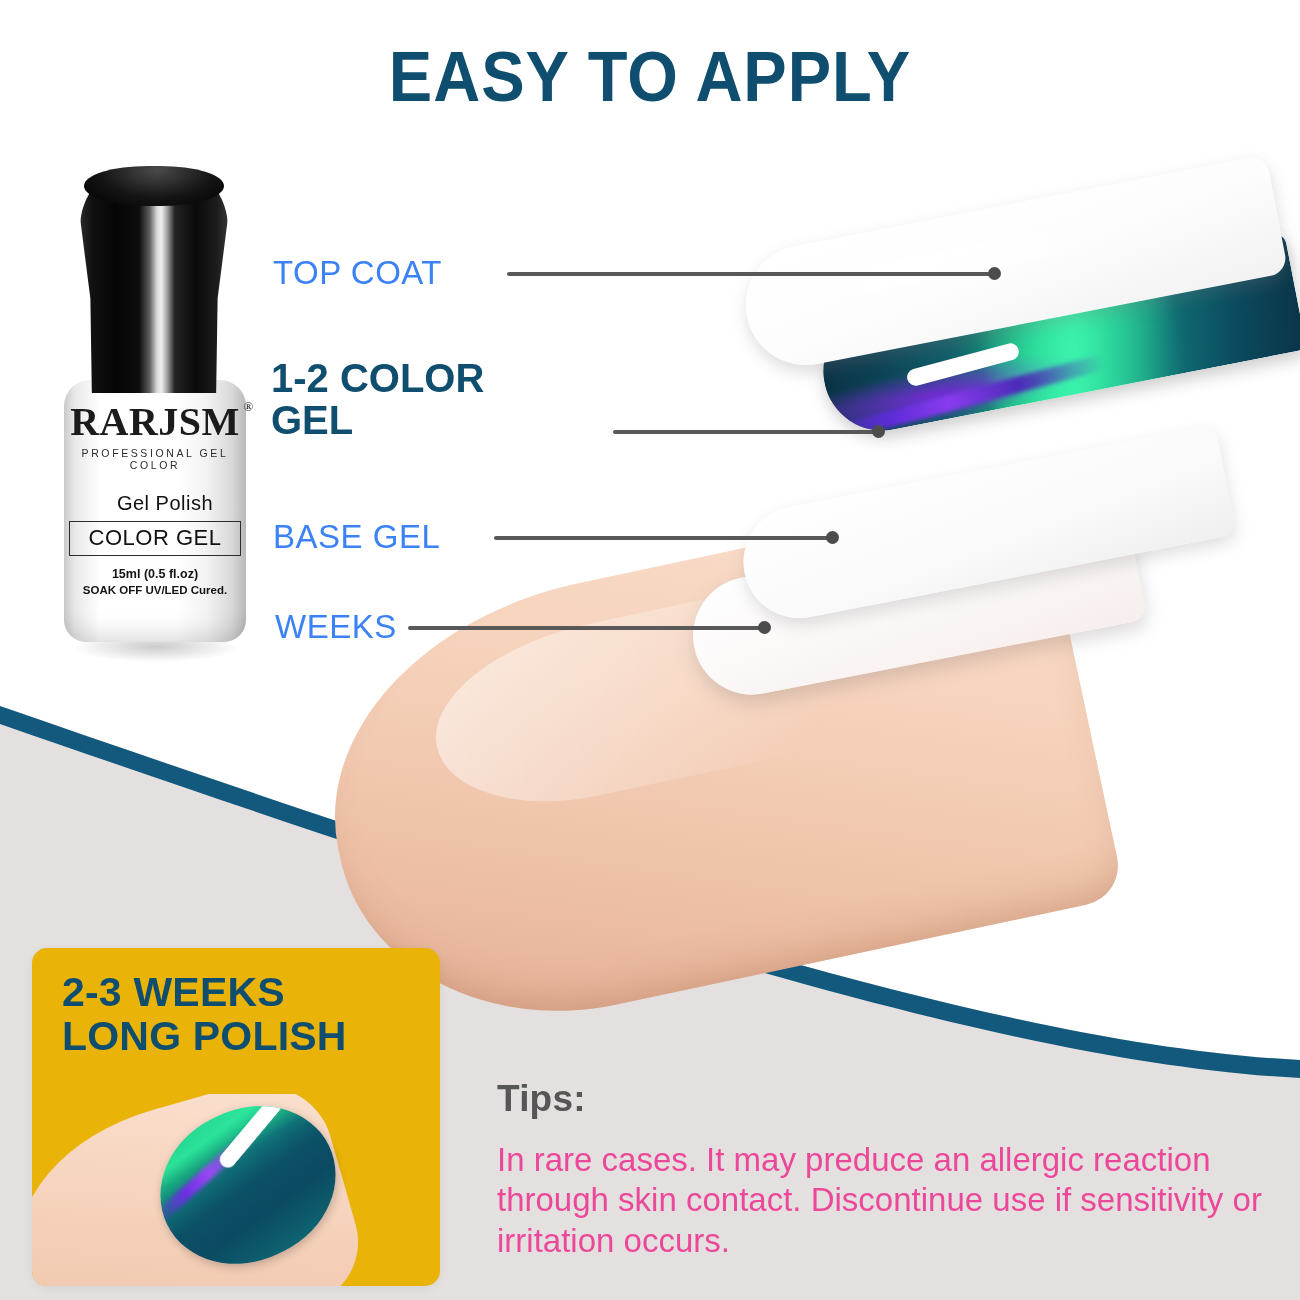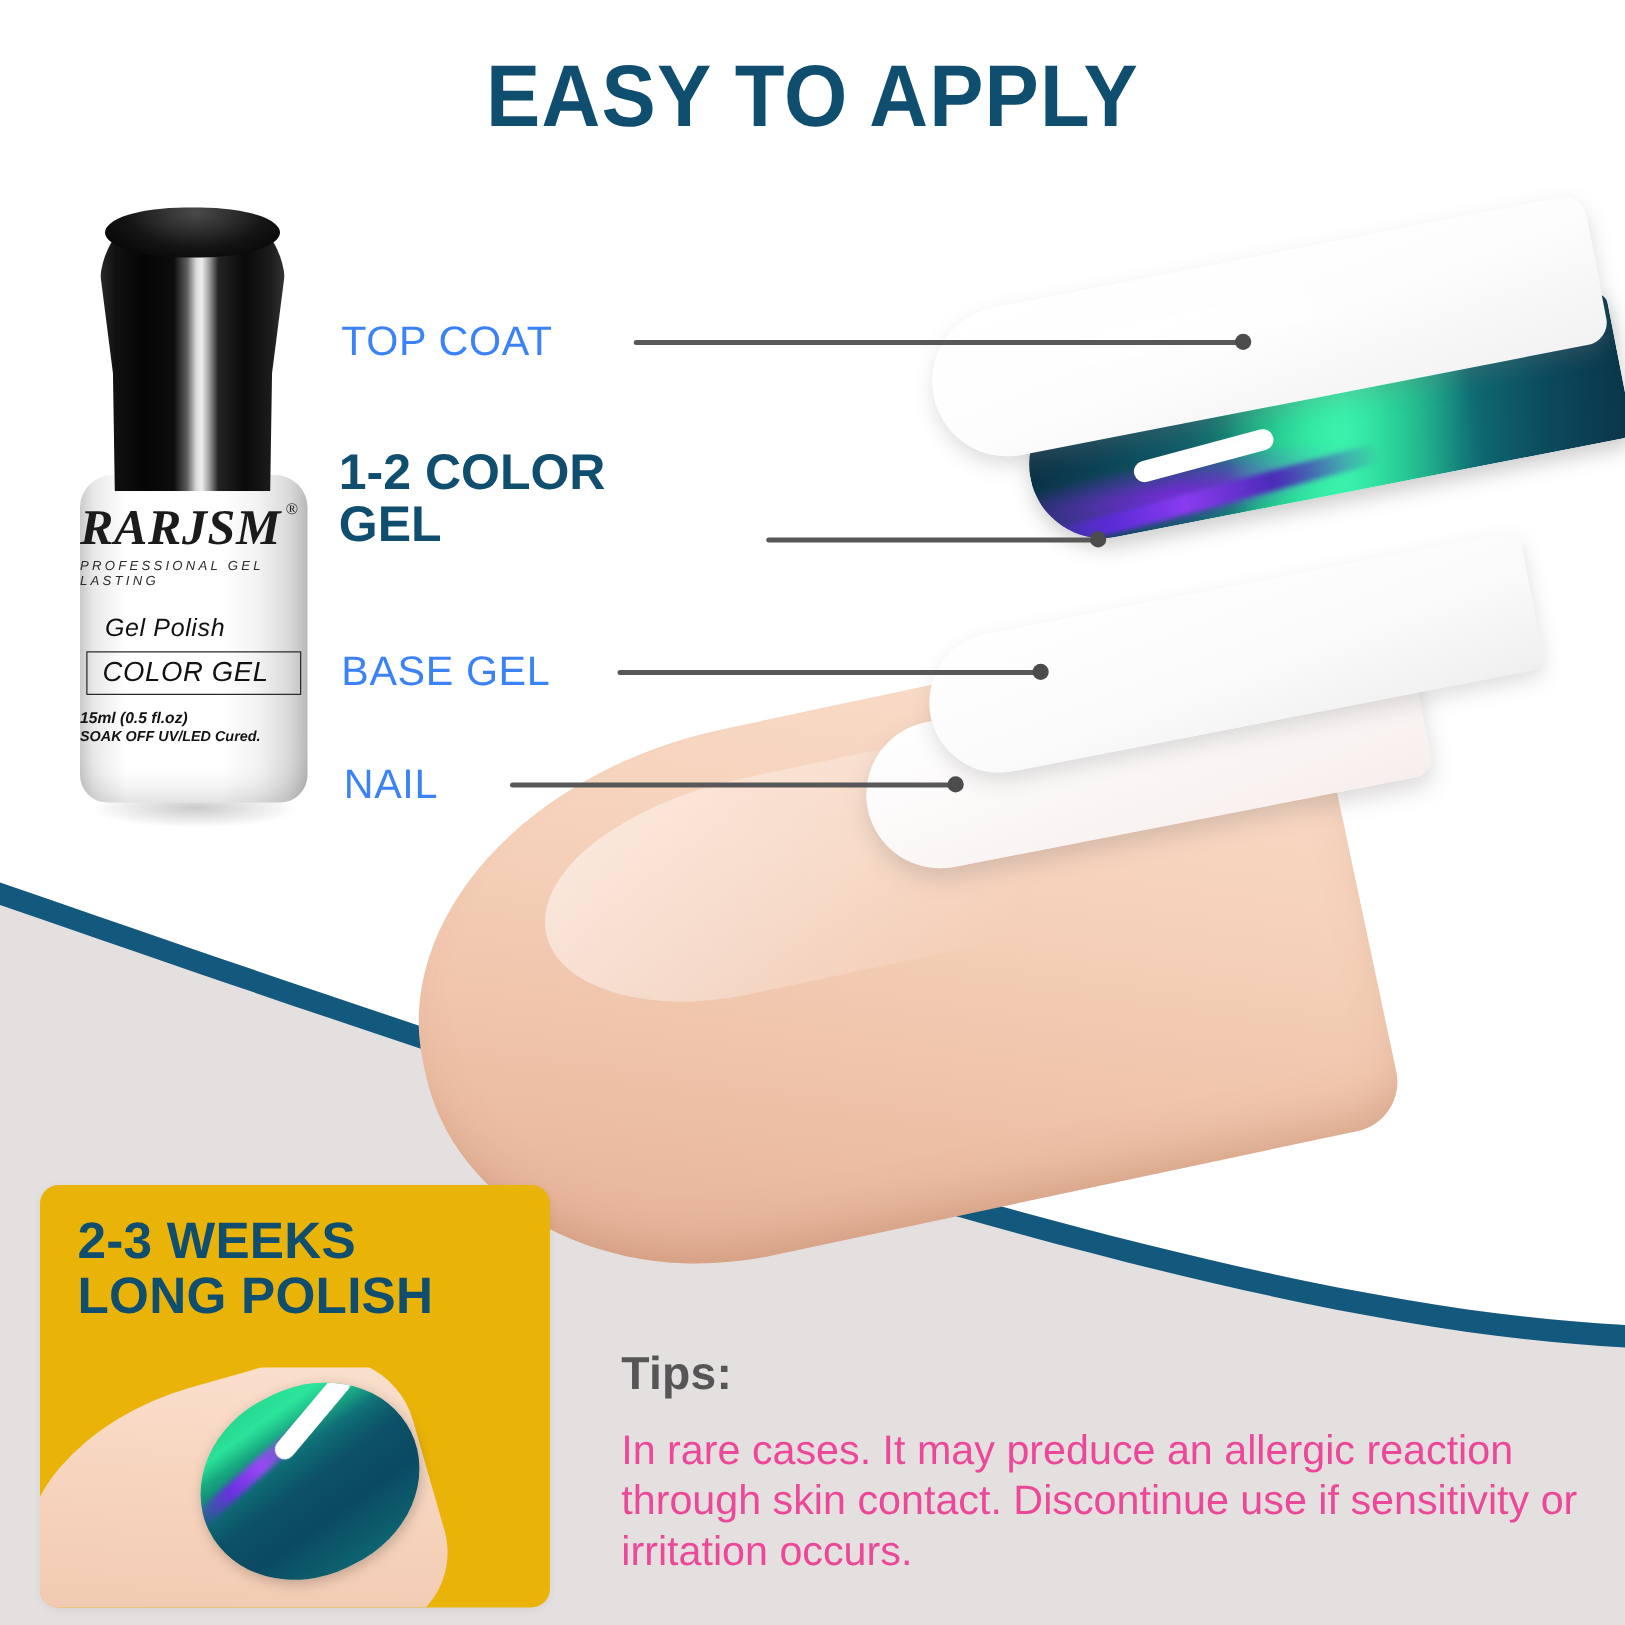--- a/index.html
+++ b/index.html
@@ -61,21 +61,21 @@
     border-radius:26px 26px 22px 22px;
     box-shadow:inset 0 -18px 26px -14px rgba(0,0,0,.18);
   }
   .bottle-shadow{
     position:absolute;left:34px;top:476px;width:164px;height:26px;
     background:radial-gradient(ellipse at 50% 40%, rgba(140,140,140,.45) 0%, rgba(255,255,255,0) 72%);
     border-radius:50%;
   }
   .label{
     position:absolute;left:24px;top:232px;width:182px;height:240px;
-    color:#1a1a1a;font-style:italic;
+    text-align:center;color:#1a1a1a;
   }
   .brand{
     font-family:"Liberation Serif", serif;
     font-size:40px;font-weight:bold;letter-spacing:0.5px;
     line-height:1;margin-top:10px;position:relative;display:inline-block;
     color:#1b1b1b;
   }
   .brand .reg{
     font-size:13px;position:absolute;top:-2px;right:-14px;font-weight:normal;
   }
@@ -274,21 +274,21 @@
   <div class="nail-layer layer-top"></div>
   <div class="layer-top-sheen"></div>
 
   <div class="bottle">
     <div class="bottle-shadow"></div>
     <div class="bottle-body"></div>
     <div class="bottle-cap"></div>
     <div class="bottle-cap-top"></div>
     <div class="label">
       <div class="brand"><span>RARJSM</span><span class="reg">®</span></div>
-      <div class="brand-sub">PROFESSIONAL GEL LASTING</div>
+      <div class="brand-sub">PROFESSIONAL GEL COLOR</div>
       <div class="label-gelpolish">Gel Polish</div>
       <div class="label-colorgel">COLOR GEL</div>
       <div class="label-vol">15ml (0.5 fl.oz)</div>
       <div class="label-cure">SOAK OFF UV/LED Cured.</div>
     </div>
   </div>
 
   <div class="lead-line" style="left:507px;top:272px;width:487px;"></div>
   <div class="lead-dot" style="left:988px;top:267px;"></div>
 
@@ -303,21 +303,21 @@
 
   <div class="layer-label" style="left:273px;top:254px;">TOP COAT</div>
 
   <div class="layer-label accent" style="left:271px;top:357px;">
     <div>1-2 COLOR</div>
     <div>GEL</div>
   </div>
 
   <div class="layer-label" style="left:273px;top:518px;">BASE GEL</div>
 
-  <div class="layer-label" style="left:275px;top:608px;">NAIL</div>
+  <div class="layer-label" style="left:275px;top:608px;">WEEKS</div>
 
   <div class="card">
     <div class="card-title">
       <div>2-3 WEEKS</div>
       <div>LONG POLISH</div>
     </div>
     <div class="card-photo">
       <div class="card-finger"></div>
       <div class="card-nail">
         <div class="cn-green"></div>

